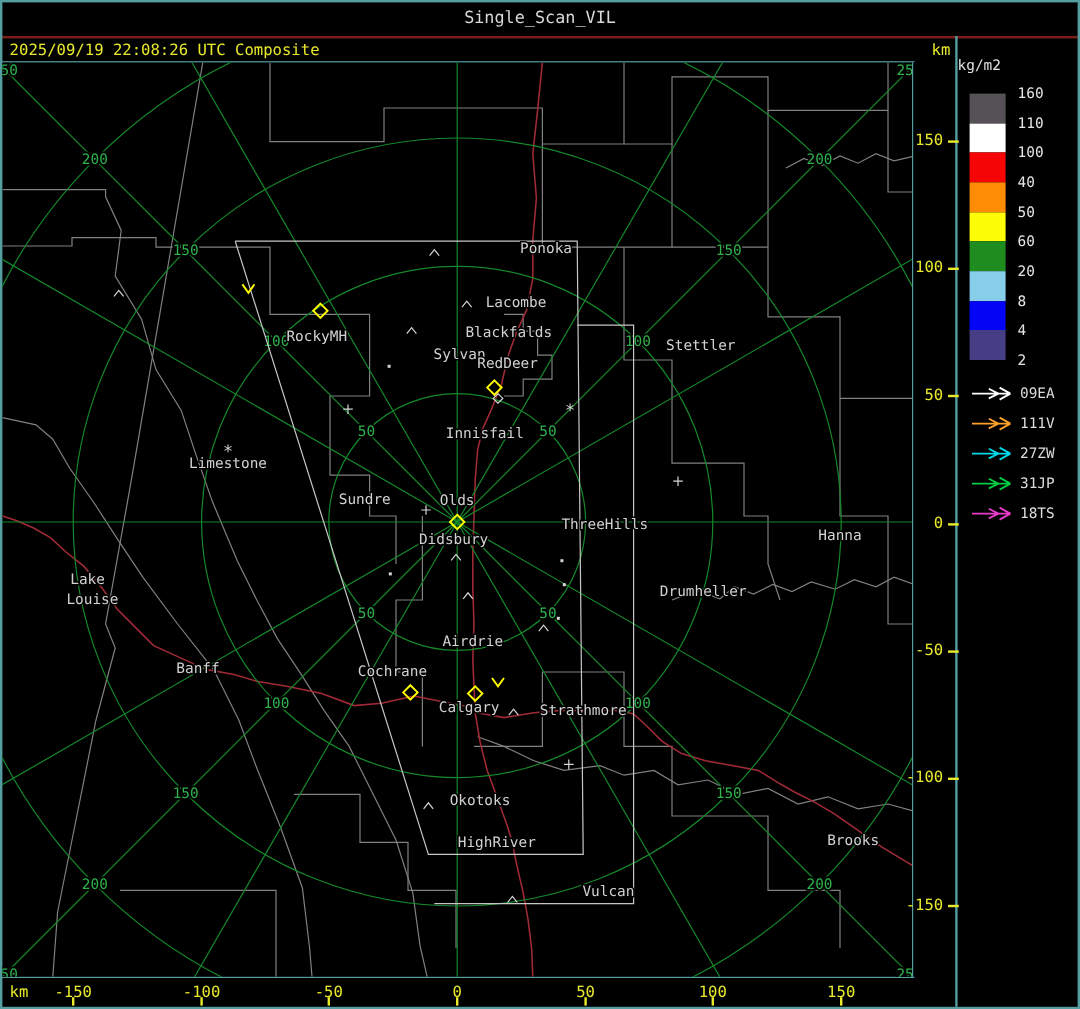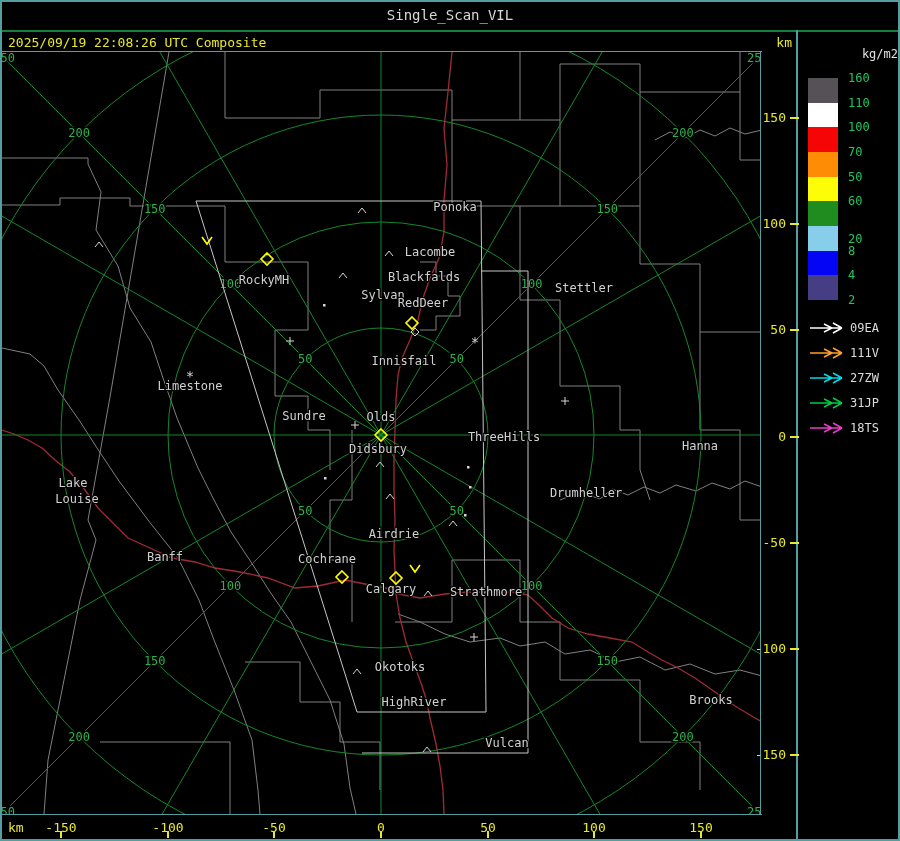--- a/index.html
+++ b/index.html
@@ -1,37 +1,37 @@
 <!DOCTYPE html>
 <html><head>
 <meta charset="utf-8">
 <style>
   html,body{margin:0;padding:0;background:#000;}
   body{width:900px;height:841px;position:relative;overflow:hidden;
        font-family:"DejaVu Sans Mono","Liberation Mono",monospace;}
   .abs{position:absolute;}
   #frame{left:0;top:0;width:896px;height:837px;border:2px solid #549da0;pointer-events:none;}
-  #titlebar{left:0;top:0;width:900px;height:30px;border-bottom:2px solid #15803d;
+  #titlebar{left:0;top:0;width:900px;height:30px;border-bottom:2px solid #7f1d1d;
             color:#d9d9d9;font-size:14px;line-height:30px;text-align:center;}
   #timestamp{left:8px;top:35px;color:#e9e92c;font-size:13px;white-space:pre;}
   #km-top{left:758px;top:35px;width:34px;color:#e9e92c;font-size:13px;text-align:right;}
   #map-top-line{left:0;top:51px;width:762px;height:1px;background:#549da0;}
   #map-right-line{left:760px;top:52px;width:1px;height:762px;background:#549da0;}
   #axis-bottom-line{left:0;top:814px;width:762px;height:1px;background:#549da0;}
   #divider-v{left:796px;top:30px;width:2px;height:809px;background:#549da0;}
   #map-svg{left:2px;top:52px;}
   .rt-label{position:absolute;left:716px;width:70px;text-align:right;color:#e9e92c;
             font-size:13px;z-index:5;}
   .rt-dash{position:absolute;left:790px;width:9px;height:2px;background:#e9e92c;z-index:5;}
   .bt-label{position:absolute;width:48px;text-align:center;color:#e9e92c;font-size:13px;top:820px;}
   .bt-dash{position:absolute;width:2px;height:7px;background:#e9e92c;top:831px;}
   #km-bottom{left:8px;top:820px;color:#e9e92c;font-size:13px;}
-  #legend-unit{left:798px;top:47px;width:100px;text-align:right;color:#e2e2e2;font-size:12px;}
+  #legend-unit{left:798px;top:47px;width:100px;text-align:left;color:#e2e2e2;font-size:12px;}
   .sw{position:absolute;left:808px;width:30px;}
-  .sw-label{position:absolute;left:848px;width:40px;color:#22c55e;font-size:12px;}
+  .sw-label{position:absolute;left:848px;width:40px;color:#e5e5e5;font-size:12px;}
 </style>
 </head>
 <body>
 
 <div class="abs" id="titlebar">Single_Scan_VIL</div>
 <div class="abs" id="frame"></div>
 <div class="abs" id="timestamp">2025/09/19 22:08:26 UTC Composite</div>
 <div class="abs" id="km-top">km</div>
 
 <div class="abs" id="map-top-line"></div>
@@ -220,24 +220,24 @@
     <div class="abs sw" style="top: 127px; height: 25px; background: rgb(245, 5, 5);"></div>
     <div class="abs sw" style="top: 152px; height: 25px; background: rgb(255, 140, 5);"></div>
     <div class="abs sw" style="top: 177px; height: 24px; background: rgb(253, 253, 7);"></div>
     <div class="abs sw" style="top: 201px; height: 25px; background: rgb(30, 140, 30);"></div>
     <div class="abs sw" style="top: 226px; height: 25px; background: rgb(135, 206, 234);"></div>
     <div class="abs sw" style="top: 251px; height: 24px; background: rgb(5, 5, 245);"></div>
     <div class="abs sw" style="top: 275px; height: 25px; background: rgb(69, 62, 133);"></div>
     <div class="abs sw-label" style="top: 71px;">160</div>
     <div class="abs sw-label" style="top: 96px;">110</div>
     <div class="abs sw-label" style="top: 120px;">100</div>
-    <div class="abs sw-label" style="top: 145px;">70</div>
+    <div class="abs sw-label" style="top: 145px;">40</div>
     <div class="abs sw-label" style="top: 170px;">50</div>
     <div class="abs sw-label" style="top: 194px;">60</div>
-    <div class="abs sw-label" style="top: 232px;">20</div>
+    <div class="abs sw-label" style="top: 219px;">20</div>
     <div class="abs sw-label" style="top: 244px;">8</div>
     <div class="abs sw-label" style="top: 268px;">4</div>
     <div class="abs sw-label" style="top: 293px;">2</div>
   </div>
 <svg class="abs" id="stations-svg" style="left:798px;top:316px;" width="100" height="125">
     <g>
       <path d="M 12 12 L 44 12 M 44 12 L 35 7 M 44 12 L 35 17 M 34 12 L 26 8 M 34 12 L 26 16" stroke="#ffffff" fill="none" stroke-width="1.5"></path>
       <text x="52" y="16" fill="#dcdcdc" font-size="12px" font-family="&quot;DejaVu Sans Mono&quot;,monospace">09EA</text>
     </g>
     <g>

